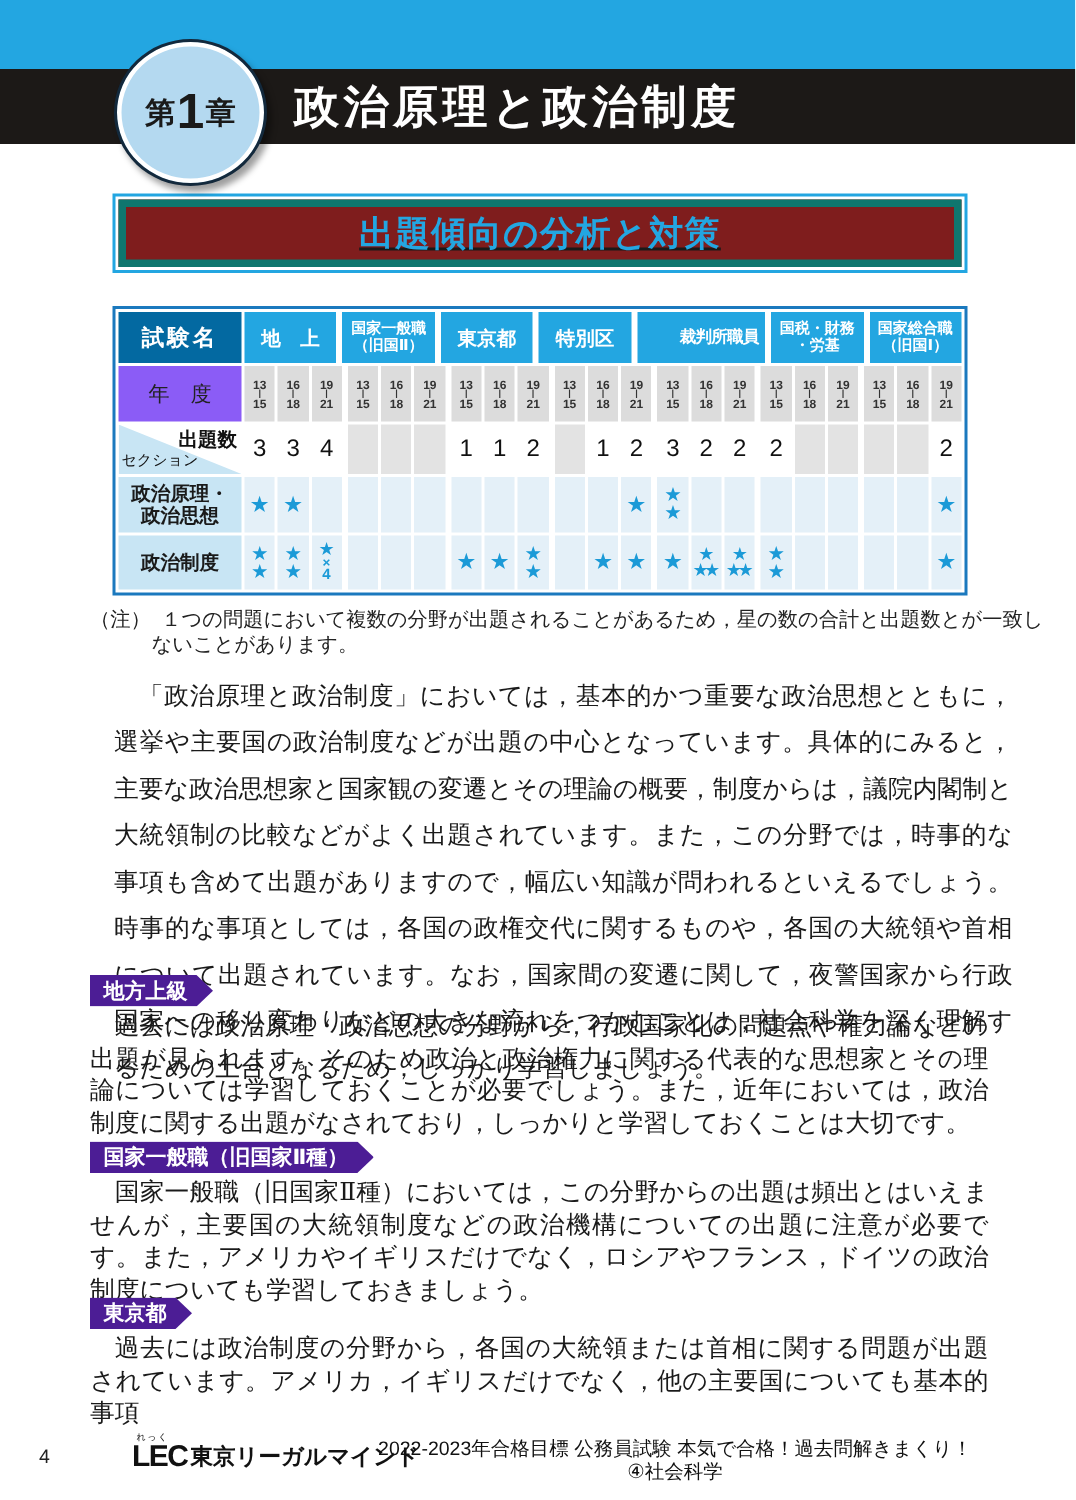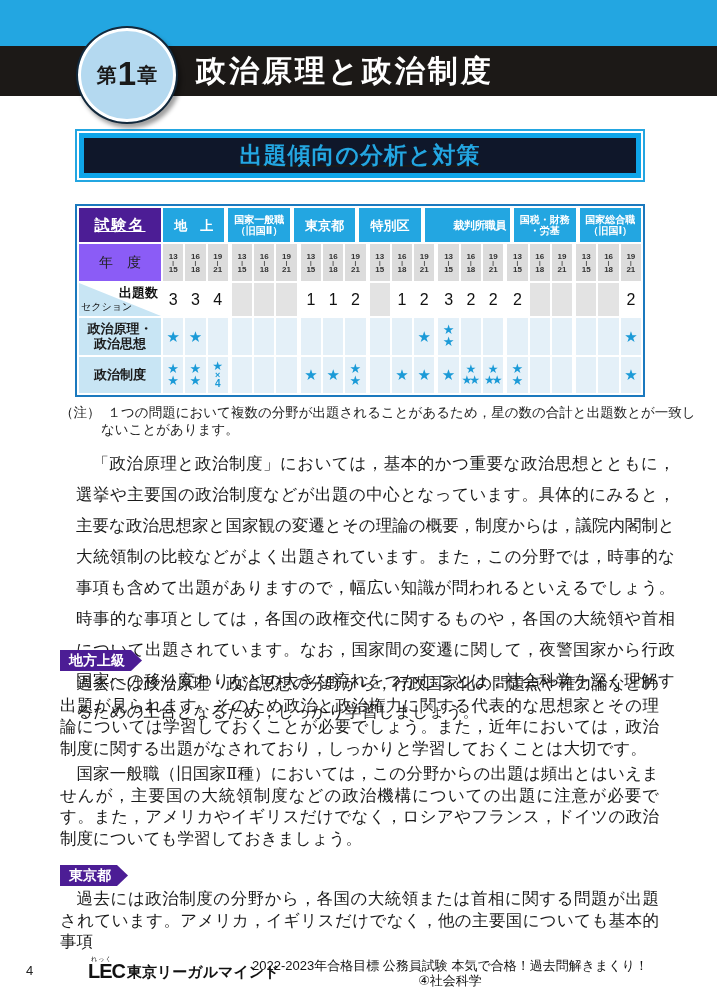--- a/index.html
+++ b/index.html
@@ -14,39 +14,39 @@
   .chapter-circle{position:absolute;left:76px;top:26px;width:98px;height:94px;background:#B4D9F0;
                   border:2px solid #13293C;border-radius:50%;
                   box-shadow:3px 4px 4px rgba(0,0,0,.38), inset 0 0 0 3px #fff;
                   display:flex;align-items:center;justify-content:center;z-index:2;}
   .chapter-circle .kanji{font-size:20px;font-weight:bold;}
   .chapter-circle .num{font-size:33px;font-weight:bold;line-height:1;margin:0 1px 3px 1px;}
 
   
   .section-box{position:absolute;left:75px;top:129px;width:570px;height:53px;border:2px solid #23A6E1;
                background:#fff;box-sizing:border-box;padding:2px;}
-  .section-box-inner{height:100%;box-sizing:border-box;border:5px solid #0ea5e9;background:#0f172a;
+  .section-box-inner{height:100%;box-sizing:border-box;border:5px solid #0f766e;background:#7f1d1d;
                      display:flex;align-items:center;justify-content:center;text-decoration:underline;}
   .section-box-title{color:#23A6E1;font-size:23px;font-weight:bold;letter-spacing:1px;}
 
   
   .trend-table{position:absolute;left:75px;top:204px;width:570px;height:193px;border:2px solid #1B79BE;
                background:#fff;box-sizing:border-box;padding:2px;display:flex;flex-direction:column;gap:2px;}
   .t-row{display:flex;gap:2px;min-height:0;}
   .t-row.header{height:34px;flex:0 0 34px;}
   .t-row.years{height:37px;flex:0 0 37px;}
   .t-row.counts{height:33px;flex:0 0 33px;}
   .t-row.stars{flex:1;}
   .t-label{flex:0 0 82px;display:flex;flex-direction:column;align-items:center;justify-content:center;
            box-sizing:border-box;text-align:center;}
   .t-data{flex:1;display:flex;gap:4px;min-width:0;}
   .t-group{flex:1;display:flex;gap:2px;min-width:0;}
   .cell{flex:1;display:flex;flex-direction:column;align-items:center;justify-content:center;
         box-sizing:border-box;min-width:0;}
-  .header-label{background:#4c1d95;color:#fff;font-weight:bold;font-size:15px;letter-spacing:2px;text-decoration:underline;}
+  .header-label{background:#0369a1;color:#fff;font-weight:bold;font-size:15px;letter-spacing:2px;}
   .hgroup{flex:1;background:#23A6E1;color:#fff;font-weight:bold;display:flex;flex-direction:column;
           align-items:center;justify-content:center;font-size:13px;line-height:15px;}
   .hgroup.two-line{font-size:10px;line-height:11px;}
   .hgroup.cramped{font-size:11px;letter-spacing:-0.5px;padding-left:24px;}
   .years-label{background:#8b5cf6;font-size:14px;color:#222;}
   .year-cell{background:#DCDCDC;color:#333;font-size:8px;line-height:7px;font-weight:bold;}
   .year-cell .bar{font-size:6px;line-height:6px;}
   .count-label{position:relative;background:#fff;overflow:hidden;}
   .count-label .tri{position:absolute;inset:0;background:#C8E5F4;
                     clip-path:polygon(0 0,0 100%,100% 100%);}
@@ -465,20 +465,21 @@
 
   <p class="note serif"><span class="note-label">（注）</span><span>１つの問題において複数の分野が出題されることがあるため，星の数の合計と出題数とが一致しないことがあります。</span></p>
 
   <p class="intro serif">「政治原理と政治制度」においては，基本的かつ重要な政治思想とともに，選挙や主要国の政治制度などが出題の中心となっています。具体的にみると，主要な政治思想家と国家観の変遷とその理論の概要，制度からは，議院内閣制と大統領制の比較などがよく出題されています。また，この分野では，時事的な事項も含めて出題がありますので，幅広い知識が問われるといえるでしょう。時事的な事項としては，各国の政権交代に関するものや，各国の大統領や首相について出題されています。なお，国家間の変遷に関して，夜警国家から行政国家への移り変わりなどの大きな流れをつかむことは，社会科学を深く理解するための土台となるため，しっかり学習しましょう。</p>
 
   <div class="sec sec1">
     <span class="banner">地方上級</span>
     <p class="serif">過去には政治原理・政治思想の分野から，行政国家化の問題点や権力論などの出題が見られます。そのため政治と政治権力に関する代表的な思想家とその理論については学習しておくことが必要でしょう。また，近年においては，政治制度に関する出題がなされており，しっかりと学習しておくことは大切です。</p>
   </div>
   <div class="sec sec2">
+    <span class="banner">国家一般職（旧国家Ⅱ種）</span>
     <p class="serif">国家一般職（旧国家Ⅱ種）においては，この分野からの出題は頻出とはいえませんが，主要国の大統領制度などの政治機構についての出題に注意が必要です。また，アメリカやイギリスだけでなく，ロシアやフランス，ドイツの政治制度についても学習しておきましょう。</p>
   </div>
   <div class="sec sec3">
     <span class="banner">東京都</span>
     <p class="serif">過去には政治制度の分野から，各国の大統領または首相に関する問題が出題されています。アメリカ，イギリスだけでなく，他の主要国についても基本的事項</p>
   </div>
 
   <span class="page-num">4</span>
   <div class="footer-logo">
     <span class="lec-wrap">

